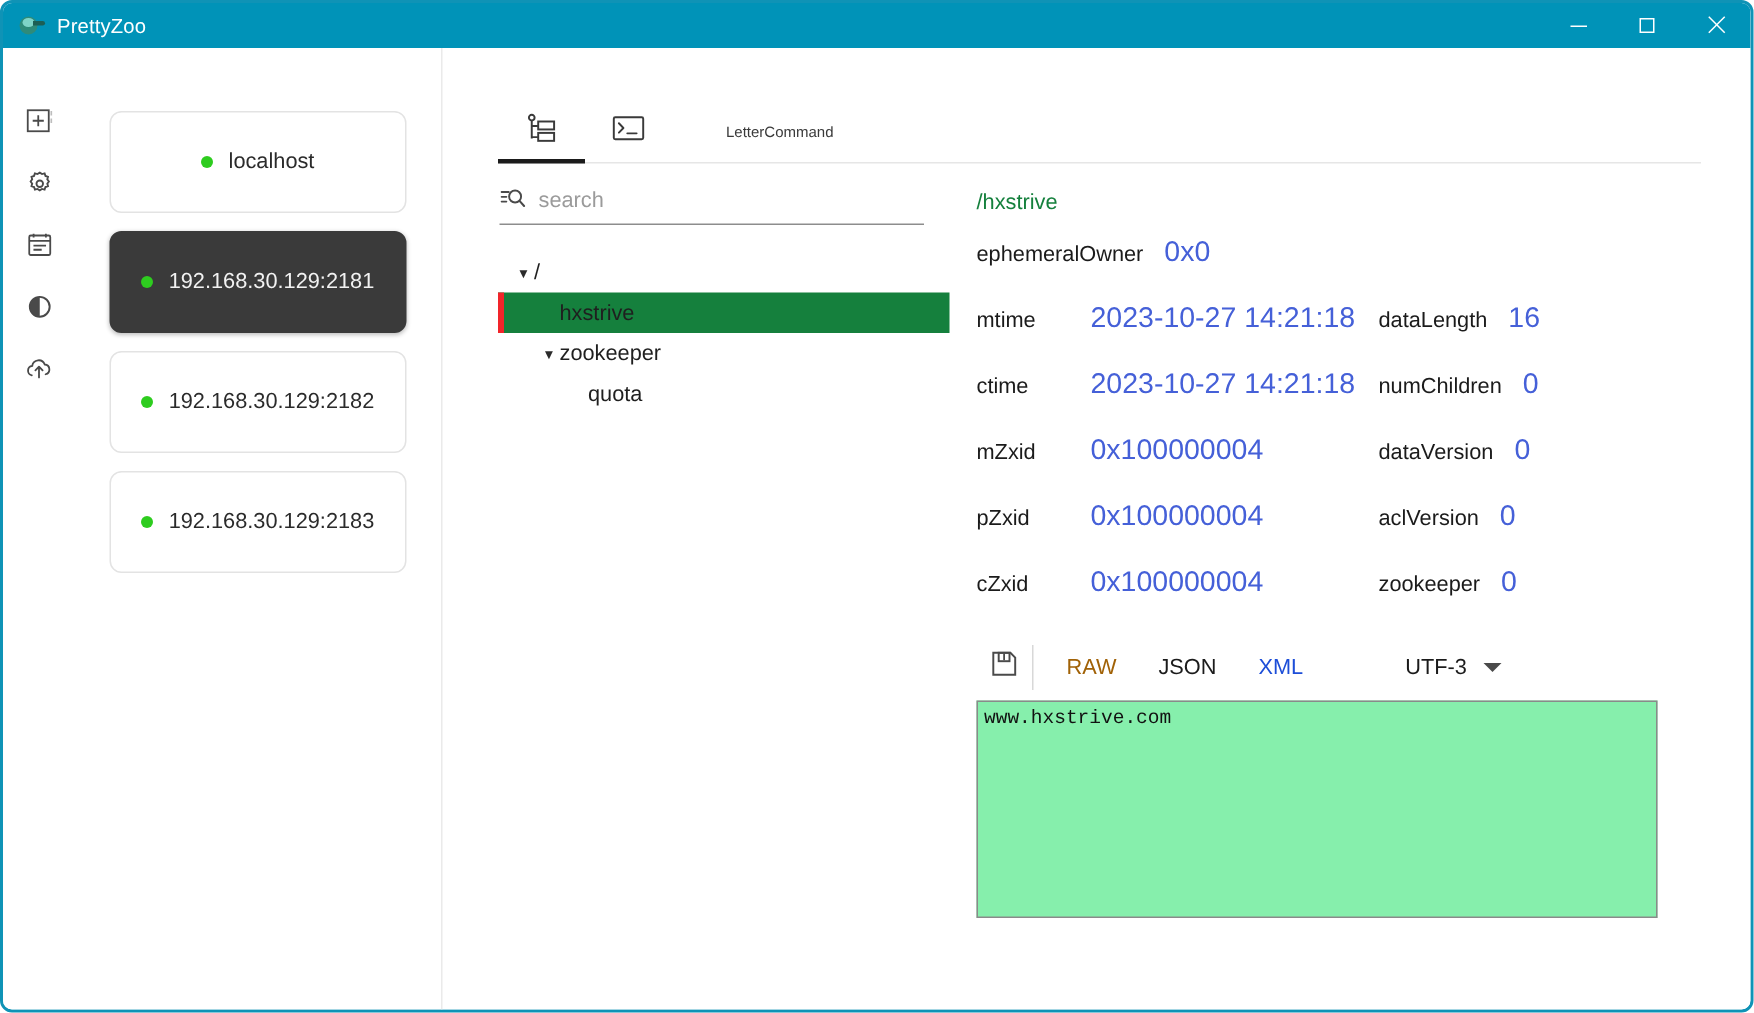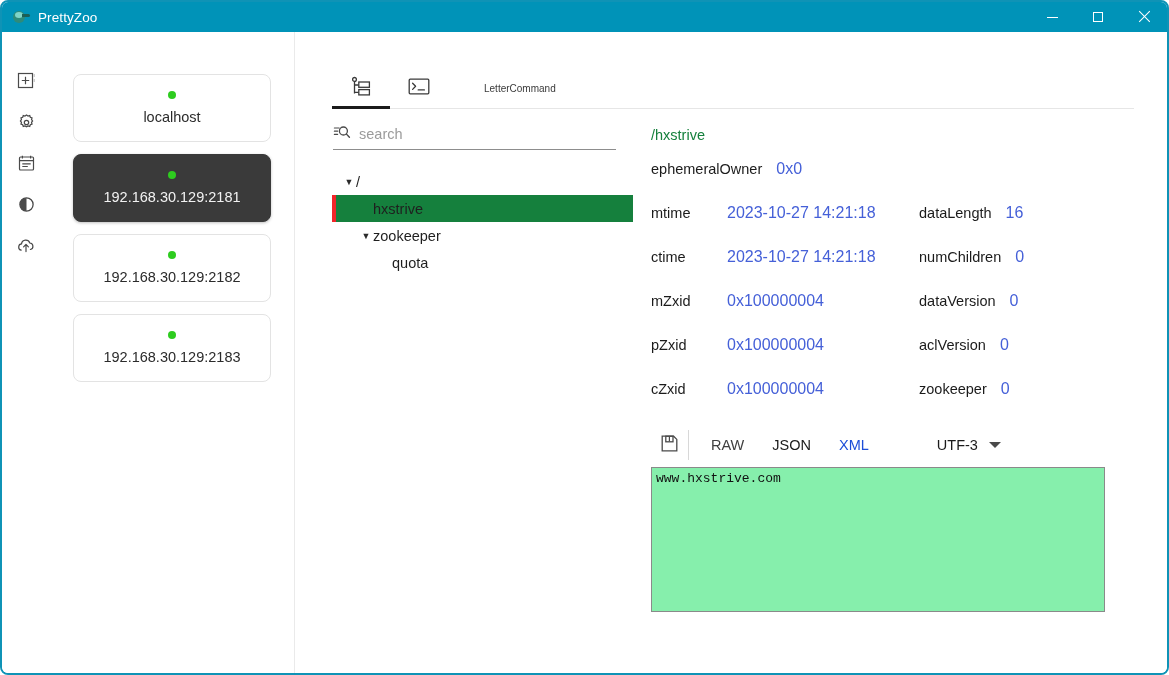--- a/index.html
+++ b/index.html
@@ -98,21 +98,21 @@
     background: #ffffff;
     display: flex; align-items: center; justify-content: center;
     cursor: pointer;
     box-shadow: 0 0 0 rgba(0,0,0,0);
   }
   .server-card.selected {
     background: #3a3a3a;
     border-color: #3a3a3a;
     box-shadow: 0 1px 3px rgba(0,0,0,.25);
   }
-  .server-inner { display: flex; align-items: center; gap: 10px; flex-direction: column; }
+  .server-inner { display: flex; align-items: center; gap: 10px; }
   .dot { width: 8px; height: 8px; border-radius: 50%; background: #2ecc1f; flex: 0 0 8px; }
   .server-label { font-size: 14.5px; color: #2b2b2b; white-space: nowrap; }
   .server-card.selected .server-label { color: #f2f2f2; }
 
   .vdivider { width: 1px; flex: 0 0 1px; background: #eaeaea; }
 
   
   .main { flex: 1 1 auto; min-width: 0; display: flex; flex-direction: column; }
 
   .tabbar {
@@ -180,38 +180,38 @@
 
   
   .detail { flex: 1 1 auto; min-width: 0; padding: 18px 0 0 10px; }
   .path { font-size: 14.5px; color: #15803d; margin-bottom: 4px; padding-left: 8px; }
 
   .proprow { display: flex; align-items: center; height: 44px; }
   .pcell { display: flex; align-items: baseline; }
   .pcell.left  { width: 268px; flex: 0 0 268px; padding-left: 8px; }
   .pcell.right { width: 250px; flex: 0 0 250px; padding-left: 8px; }
   .pkey { font-size: 14.5px; color: #1b1b1b; }
-  .pval { font-size: 16px; color: #4560d8; margin-left: 14px; }
+  .pval { font-size: 19px; color: #4560d8; margin-left: 14px; }
   .pkey.wide { min-width: 62px; }
 
   
   .edtoolbar {
     display: flex; align-items: center;
     margin: 16px 0 0 8px; width: 454px;
     height: 36px;
   }
   .save-btn {
     width: 38px; height: 30px;
     display: flex; align-items: center; justify-content: center;
     border-right: 1px solid #d8d8d8; cursor: pointer;
   }
   .fmt {
     font-size: 14.5px; cursor: pointer; padding: 0 4px;
   }
-  .fmt.raw   { color: #404040; margin-left: 18px; text-align: right; }
+  .fmt.raw   { color: #a16207; margin-left: 18px; text-align: right; }
   .fmt.json  { color: #1b1b1b; margin-left: 20px; }
   .fmt.xml   { color: #1d4ed8; margin-left: 20px; }
   .enc {
     margin-left: 64px; display: flex; align-items: center; gap: 11px;
     cursor: pointer; font-size: 14.5px; color: #1b1b1b;
   }
   .enc-arrow {
     width: 0; height: 0;
     border-left: 6px solid transparent;
     border-right: 6px solid transparent;

